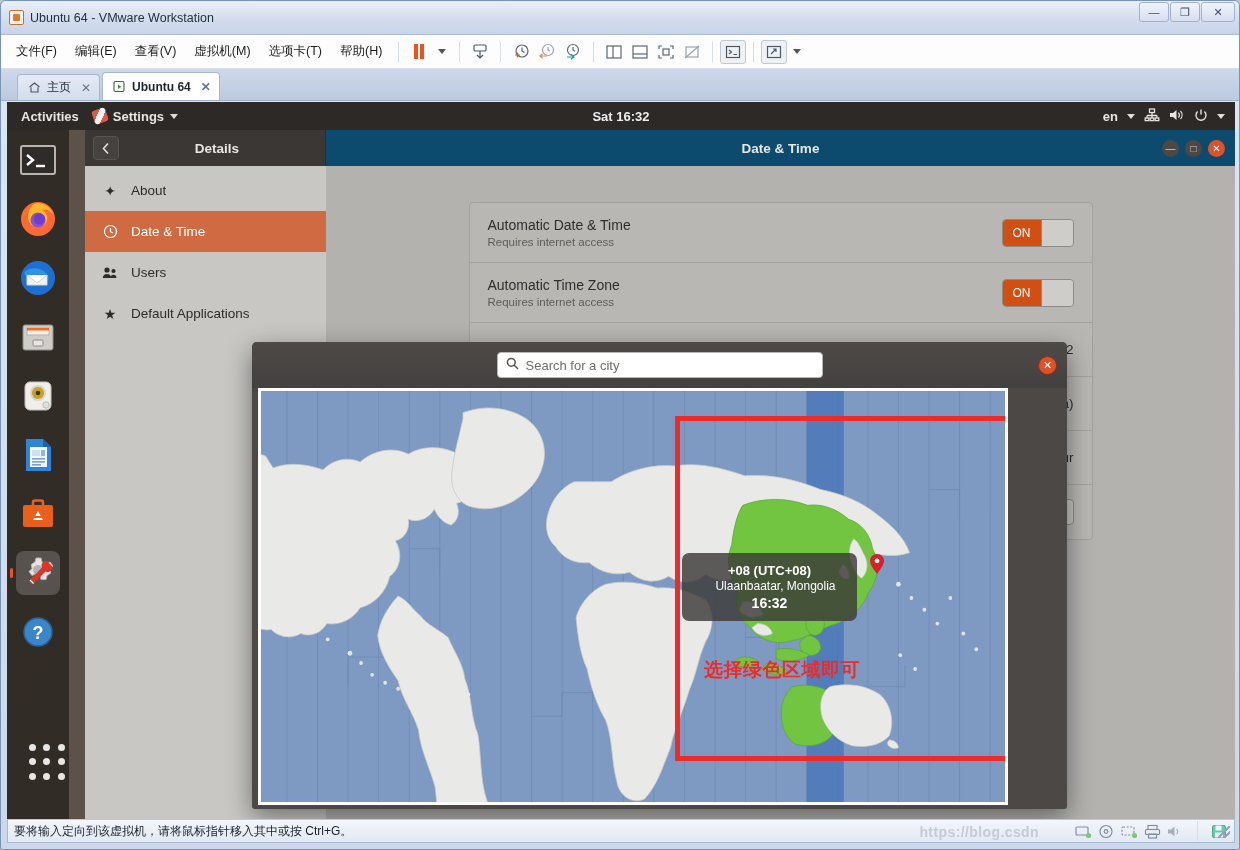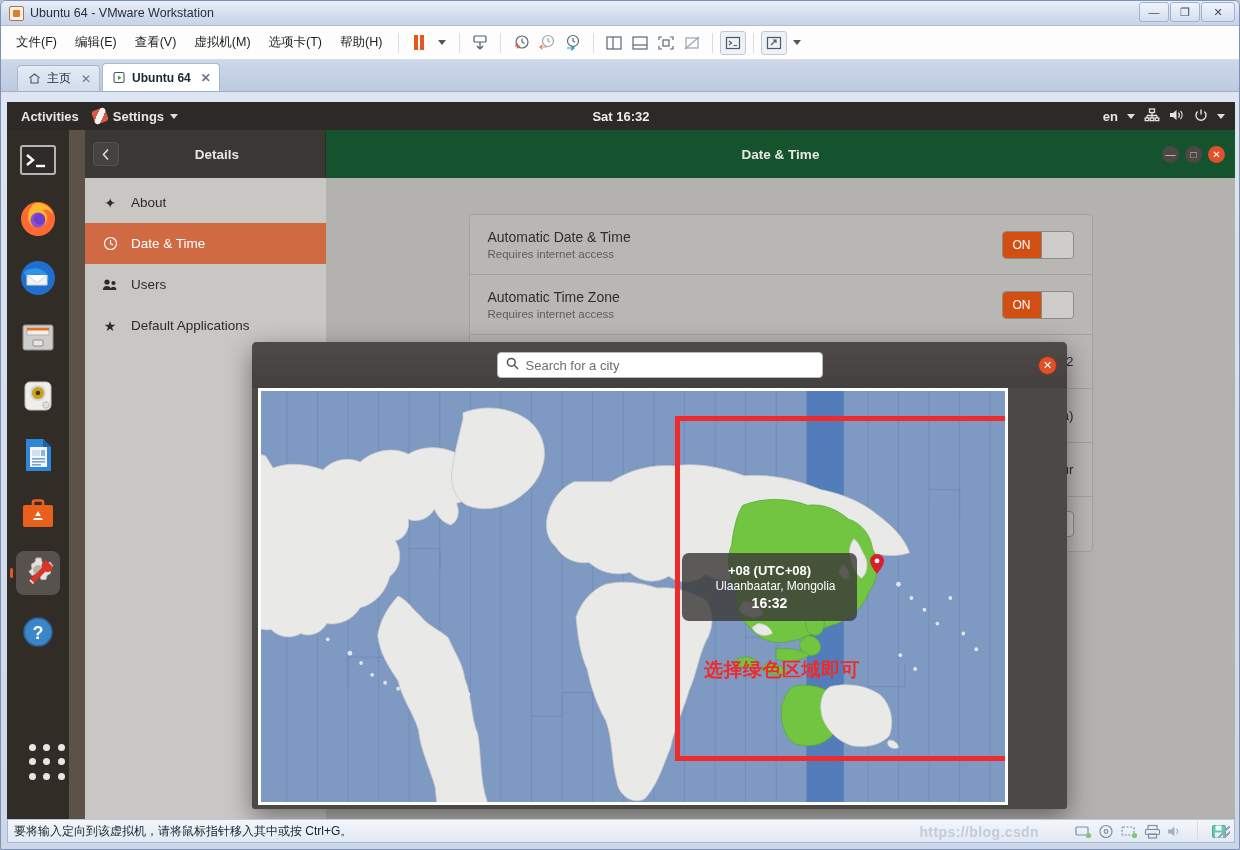--- a/index.html
+++ b/index.html
@@ -11,21 +11,21 @@
   #root { position:relative; width:1240px; height:850px; }
 
   
   .vm-window{
     position:absolute; left:0; top:0; width:1240px; height:850px;
     background: linear-gradient(#dfe7f3,#ccd7ea);
     border:1px solid #7a92b5;
     border-radius:6px 6px 2px 2px;
   }
   .vm-titlebar{
-    position:relative; height:25px;
+    position:relative; height:34px;
     background: linear-gradient(#e9eff9,#d3dcee 60%,#c7d3e8);
     border-bottom:1px solid #aebdd6;
     display:flex; align-items:center; padding-left:8px;
     border-radius:5px 5px 0 0;
   }
   .vm-titlebar .app-ico{
     width:15px;height:15px;margin-right:6px;position:relative;
     background:#f2f2f2;border:1px solid #c0702a;border-radius:2px;
   }
   .vm-titlebar .app-ico:after{
@@ -128,21 +128,21 @@
   .appgrid{ position:absolute;left:22px;bottom:38px;width:38px;height:38px;
     display:grid;grid-template-columns:repeat(3,1fr);grid-template-rows:repeat(3,1fr);gap:5px;}
   .appgrid i{ display:block;width:7px;height:7px;border-radius:50%;background:#e8e6e3;}
 
   
   .settings-win{
     position:absolute;left:78px;top:28px;width:1150px;height:690px;
     background:#f2f1f0;
   }
   .settings-hdr{
-    display:flex;height:48px;background:#14532d;color:#e6e4e1;
+    display:flex;height:36px;background:#0c4a6e;color:#e6e4e1;
     align-items:stretch;
   }
   .hdr-left{
     width:241px; display:flex; align-items:center; gap:10px; padding-left:8px;
     background:#3a3734; border-right:1px solid #2e2b29;
   }
   .back-btn{
     width:26px;height:24px;border:1px solid #585451;border-radius:4px;
     background:#454240;display:flex;align-items:center;justify-content:center;
   }

